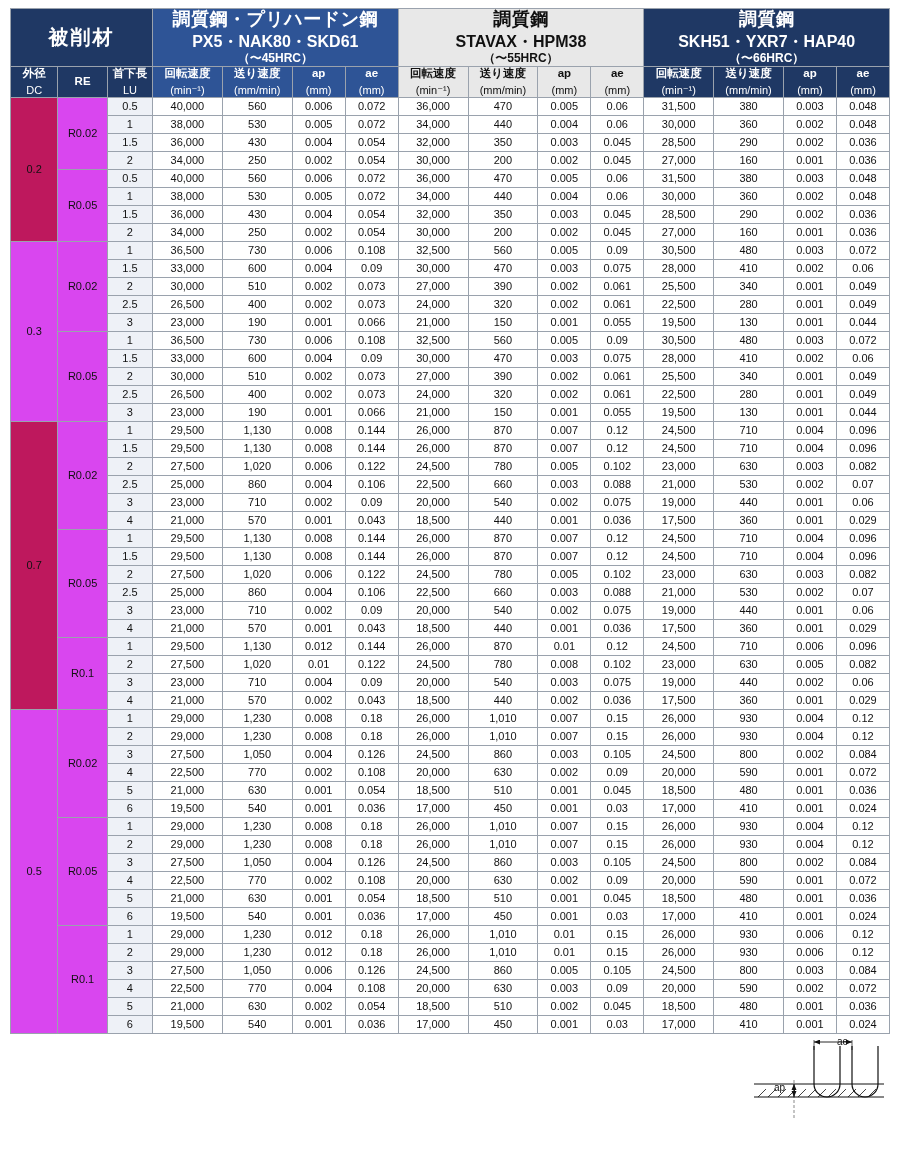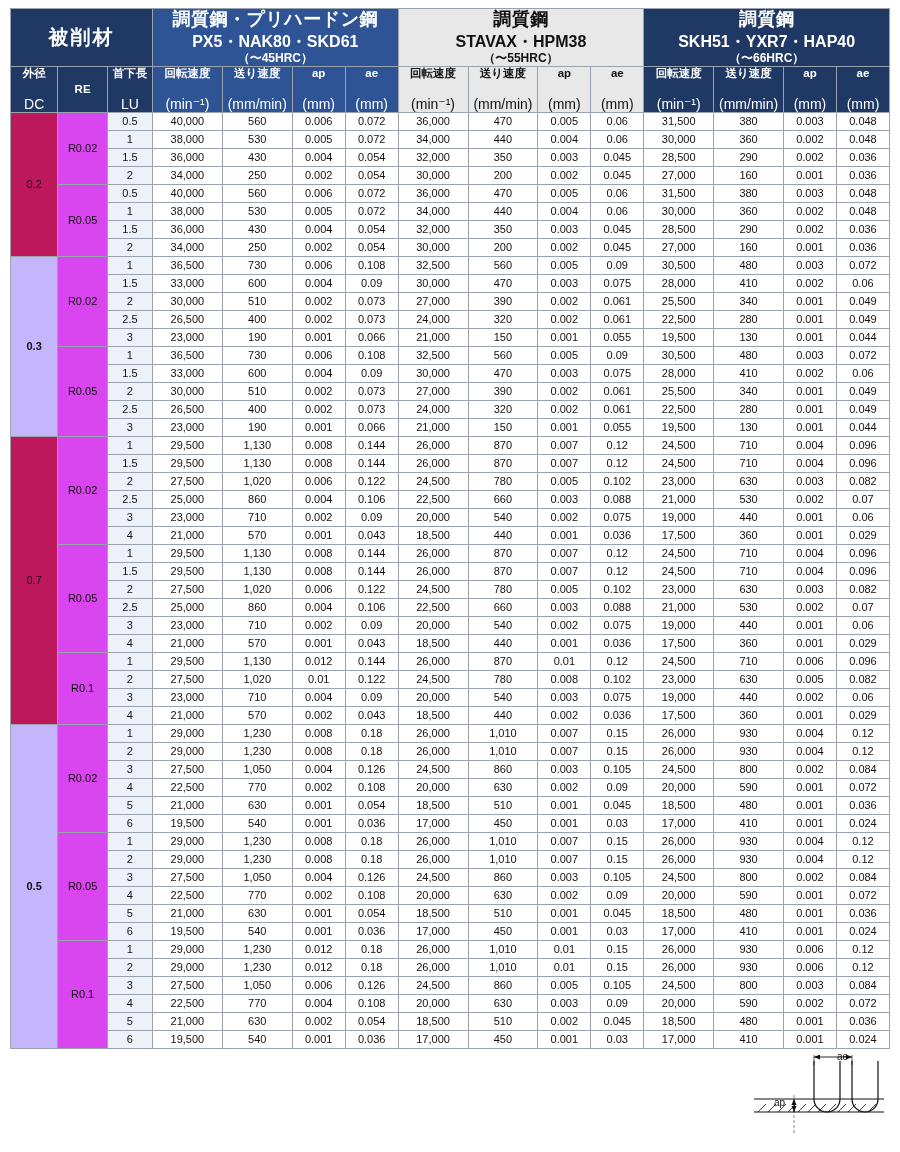--- a/index.html
+++ b/index.html
@@ -52,21 +52,21 @@
   .group-cell { padding: 5px 2px 6px 2px; }
   .group-cell .g1 { font-size: 18px; letter-spacing: .5px; }
   .group-cell .g2 { font-size: 16px; margin-top: 3px; }
   .group-cell .g3 { font-size: 12px; margin-top: 1px; }
 
   .mat-title { font-size: 20px; letter-spacing: 2px; margin-top: 44px; }
 
   
   .sub { height: 40px; padding: 2px 1px; }
   .sub .s1 { font-size: 11.5px; display: block; }
-  .sub .s2 { font-size: 14px; display: block; margin-top: 16px; font-weight: normal; }
+  .sub .s2 { font-size: 11px; display: block; margin-top: 4px; font-weight: normal; }
   .sub-dark { background: #1f3864; color: #fff; font-weight: bold; }
   .sub-blue { background: #2e5496; color: #fff; font-weight: bold; }
   .sub-gray { background: #e8e8e8; color: #111; font-weight: bold; }
 
   
   td.dc {
     background: #dde3ee;
     font-size: 13px;
     font-weight: normal;
   }
@@ -74,21 +74,21 @@
     background: #d946ef;
     font-size: 11px;
   }
   td.lu {
     background: #eef1f7;
     font-size: 11px;
   }
   td.val { background: #ffffff; font-size: 11.5px; }
 
   tr.band-a td.dc { background: #be185d; }
-  tr.band-b td.dc { background: #c4b5fd; font-weight: bold; }
+  tr.band-b td.dc { background: #d946ef; }
 
   
   .diagram {
     position: relative;
     width: 880px;
     height: 86px;
     margin-top: 6px;
   }
   .diagram svg { position: absolute; right: 6px; top: 0; }
 </style>

